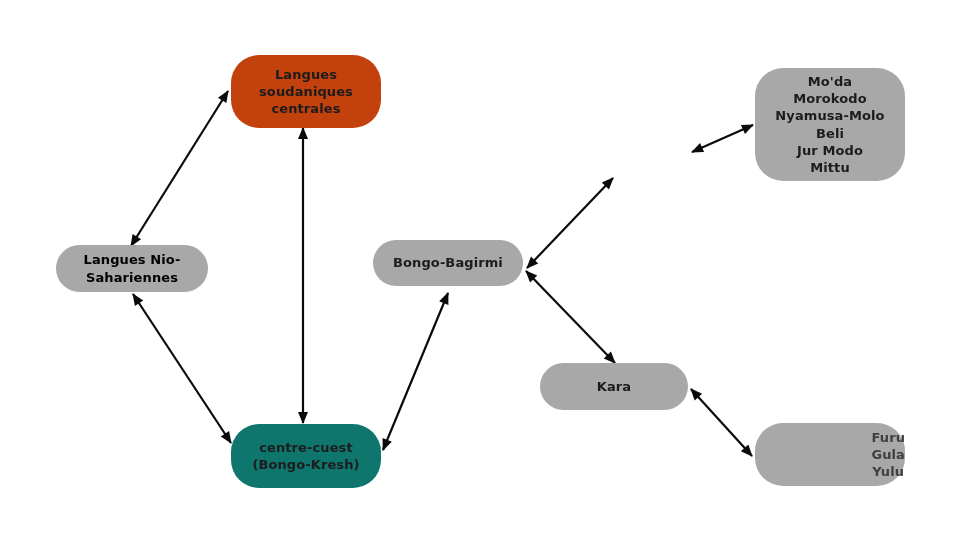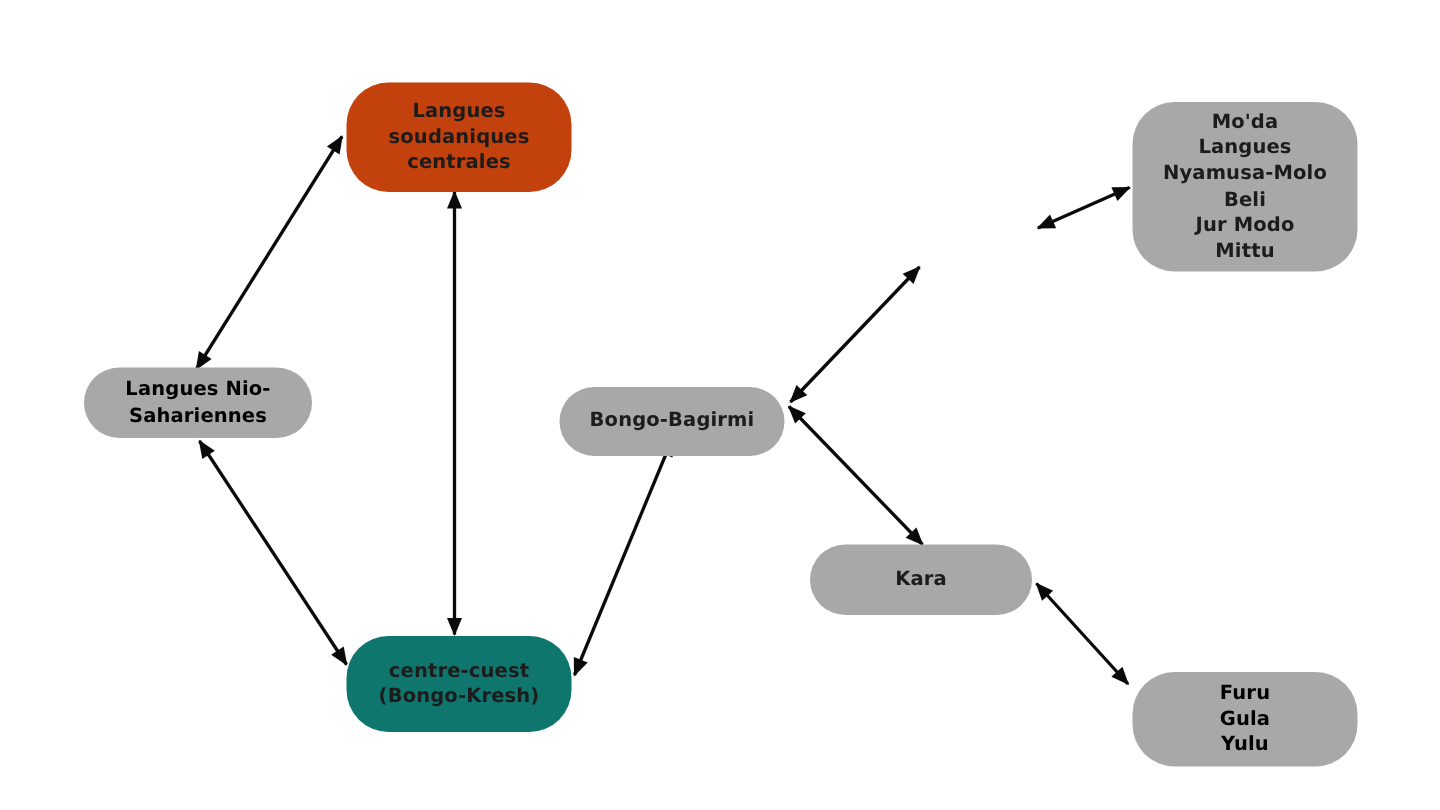--- a/index.html
+++ b/index.html
@@ -78,33 +78,33 @@
 centrales</span>
       </div>
       <div class="node" style="left: 56px; top: 245px; width: 152px; height: 47px; border-radius: 23.5px; background: rgb(168, 168, 168); color: #000000;">
         <span class="node-label">Langues Nio-
 Sahariennes</span>
       </div>
       <div class="node" style="left: 231px; top: 424px; width: 150px; height: 64px; border-radius: 28px; background: #0f766e; color: rgb(28, 28, 28);">
         <span class="node-label">centre-cuest
 (Bongo-Kresh)</span>
       </div>
-      <div class="node" style="left: 373px; top: 258px; width: 150px; height: 46px; border-radius: 23px; background: rgb(168, 168, 168); color: rgb(28, 28, 28);">
+      <div class="node" style="left: 373px; top: 240px; width: 150px; height: 46px; border-radius: 23px; background: rgb(168, 168, 168); color: rgb(28, 28, 28);">
         <span class="node-label">Bongo-Bagirmi</span>
       </div>
       <div class="node" style="left: 755px; top: 68px; width: 150px; height: 113px; border-radius: 28px; background: rgb(168, 168, 168); color: rgb(28, 28, 28);">
         <span class="node-label">Mo'da
-Langues
+Morokodo
 Nyamusa-Molo
 Beli
 Jur Modo
 Mittu</span>
       </div>
       <div class="node" style="left: 540px; top: 363px; width: 148px; height: 47px; border-radius: 23.5px; background: rgb(168, 168, 168); color: rgb(28, 28, 28);">
         <span class="node-label">Kara</span>
       </div>
-      <div class="node" style="left: 755px; top: 448px; width: 150px; height: 63px; border-radius: 28px; background: rgb(168, 168, 168); color: #000000;">
+      <div class="node" style="left: 755px; top: 423px; width: 150px; height: 63px; border-radius: 28px; background: rgb(168, 168, 168); color: #404040; justify-content: flex-end;">
         <span class="node-label">Furu
 Gula
 Yulu</span>
       </div>
     </div>
 </div>
 
 </body></html>

